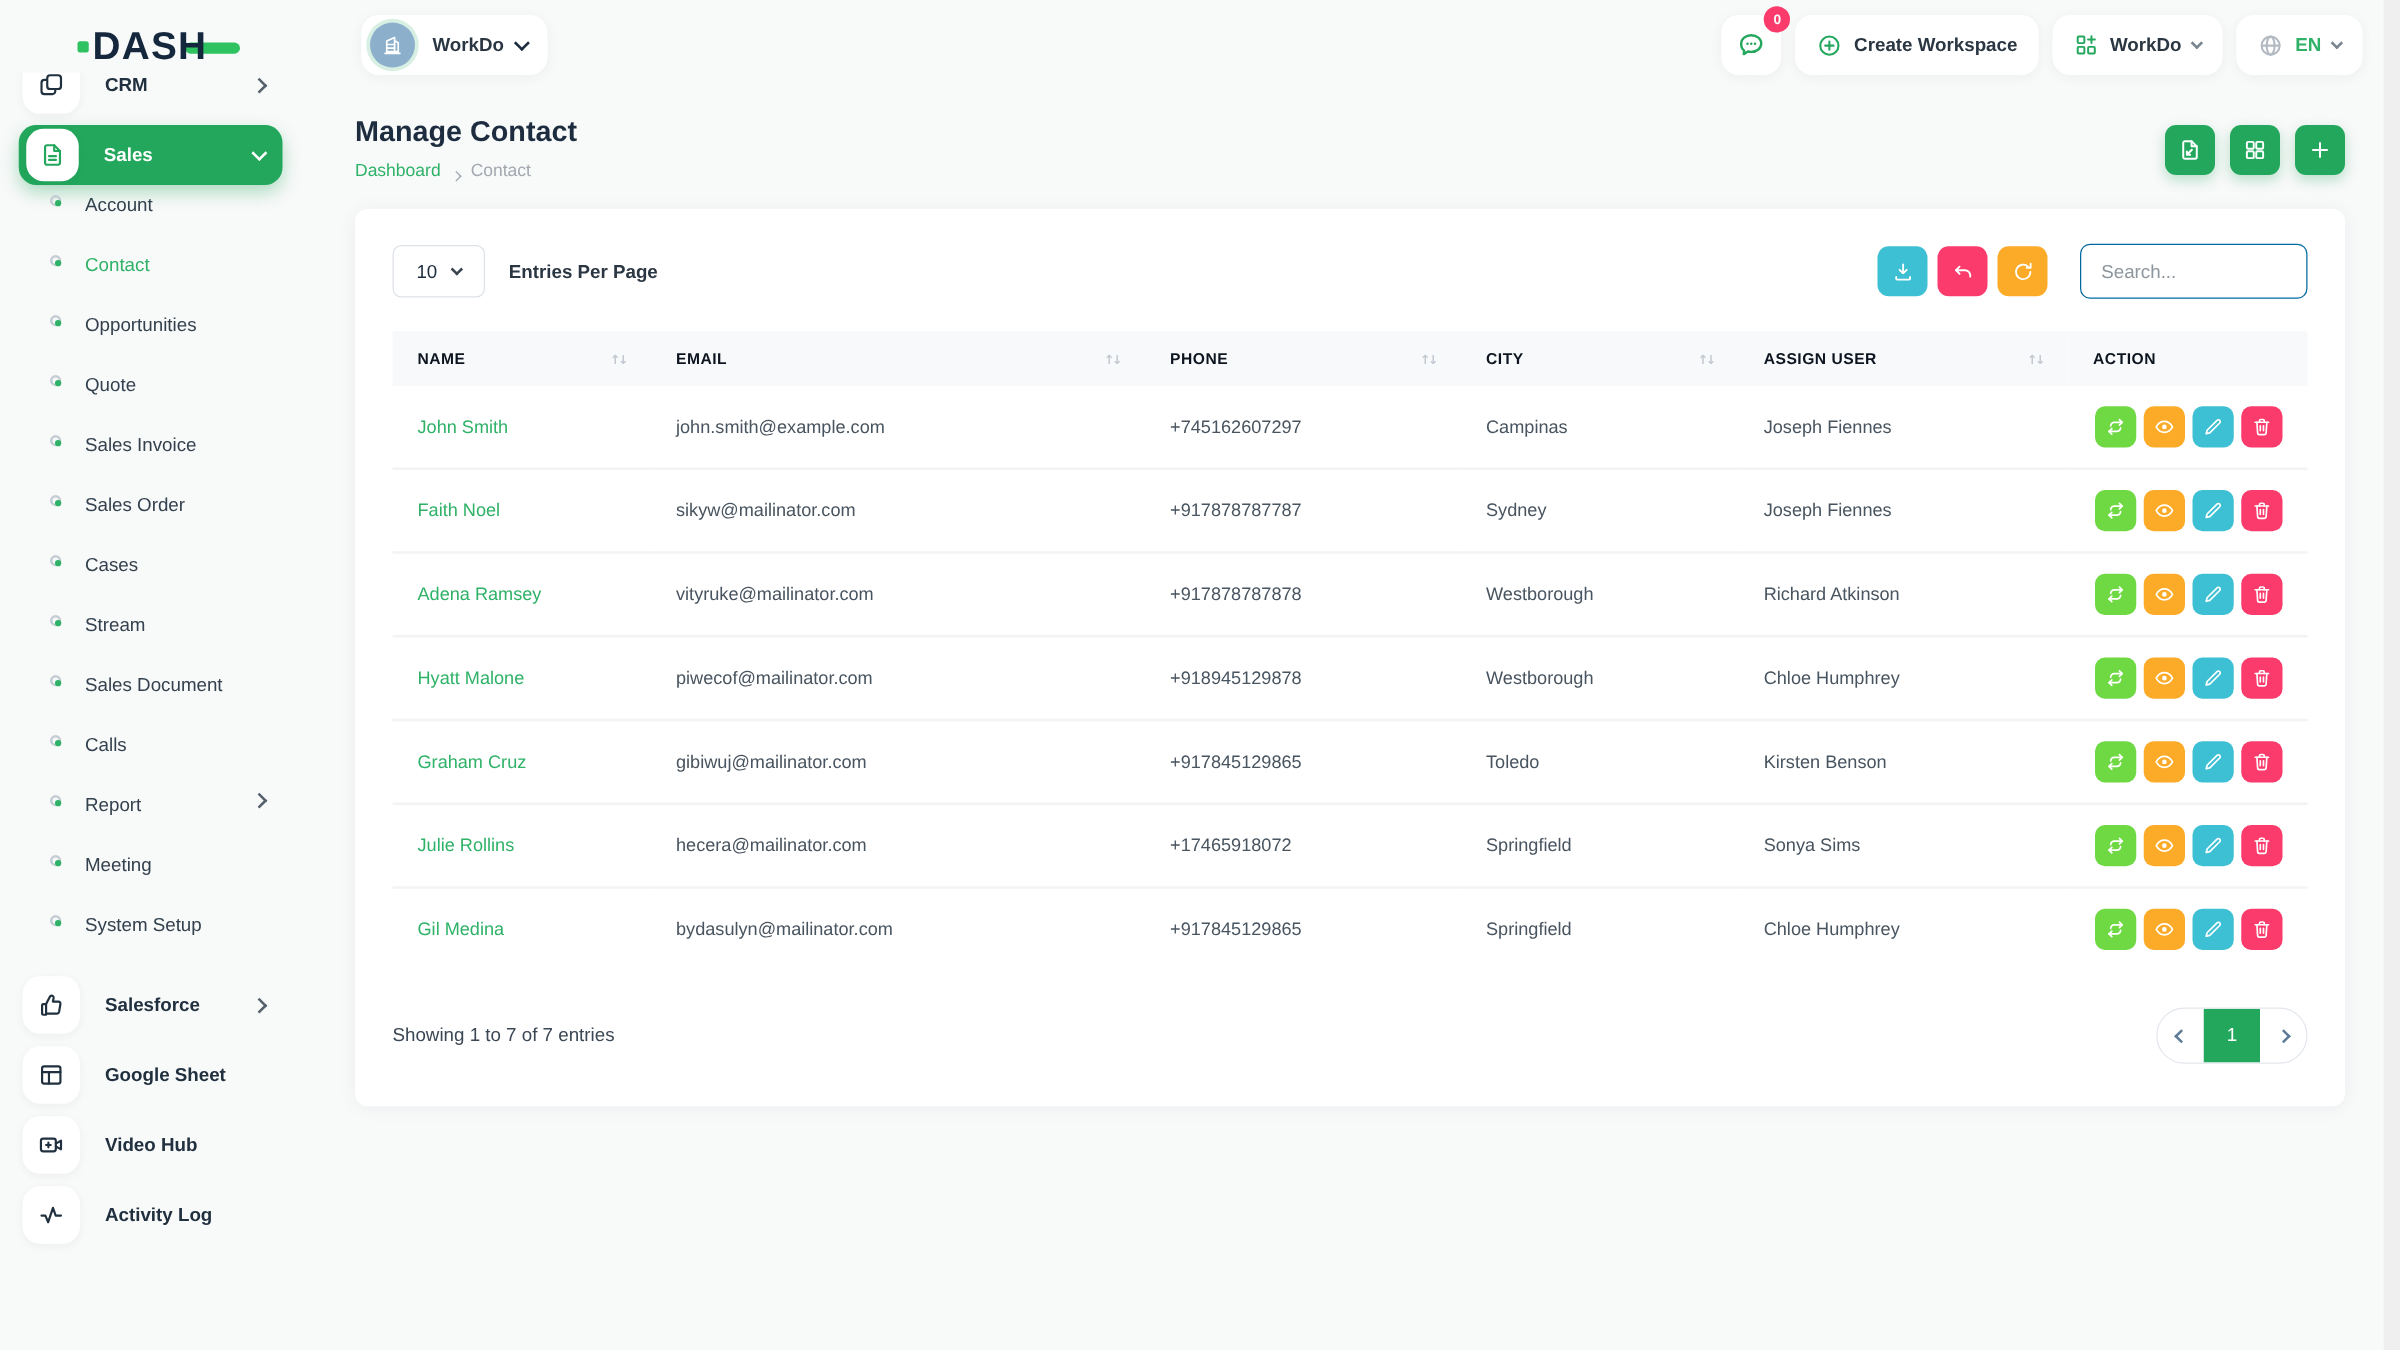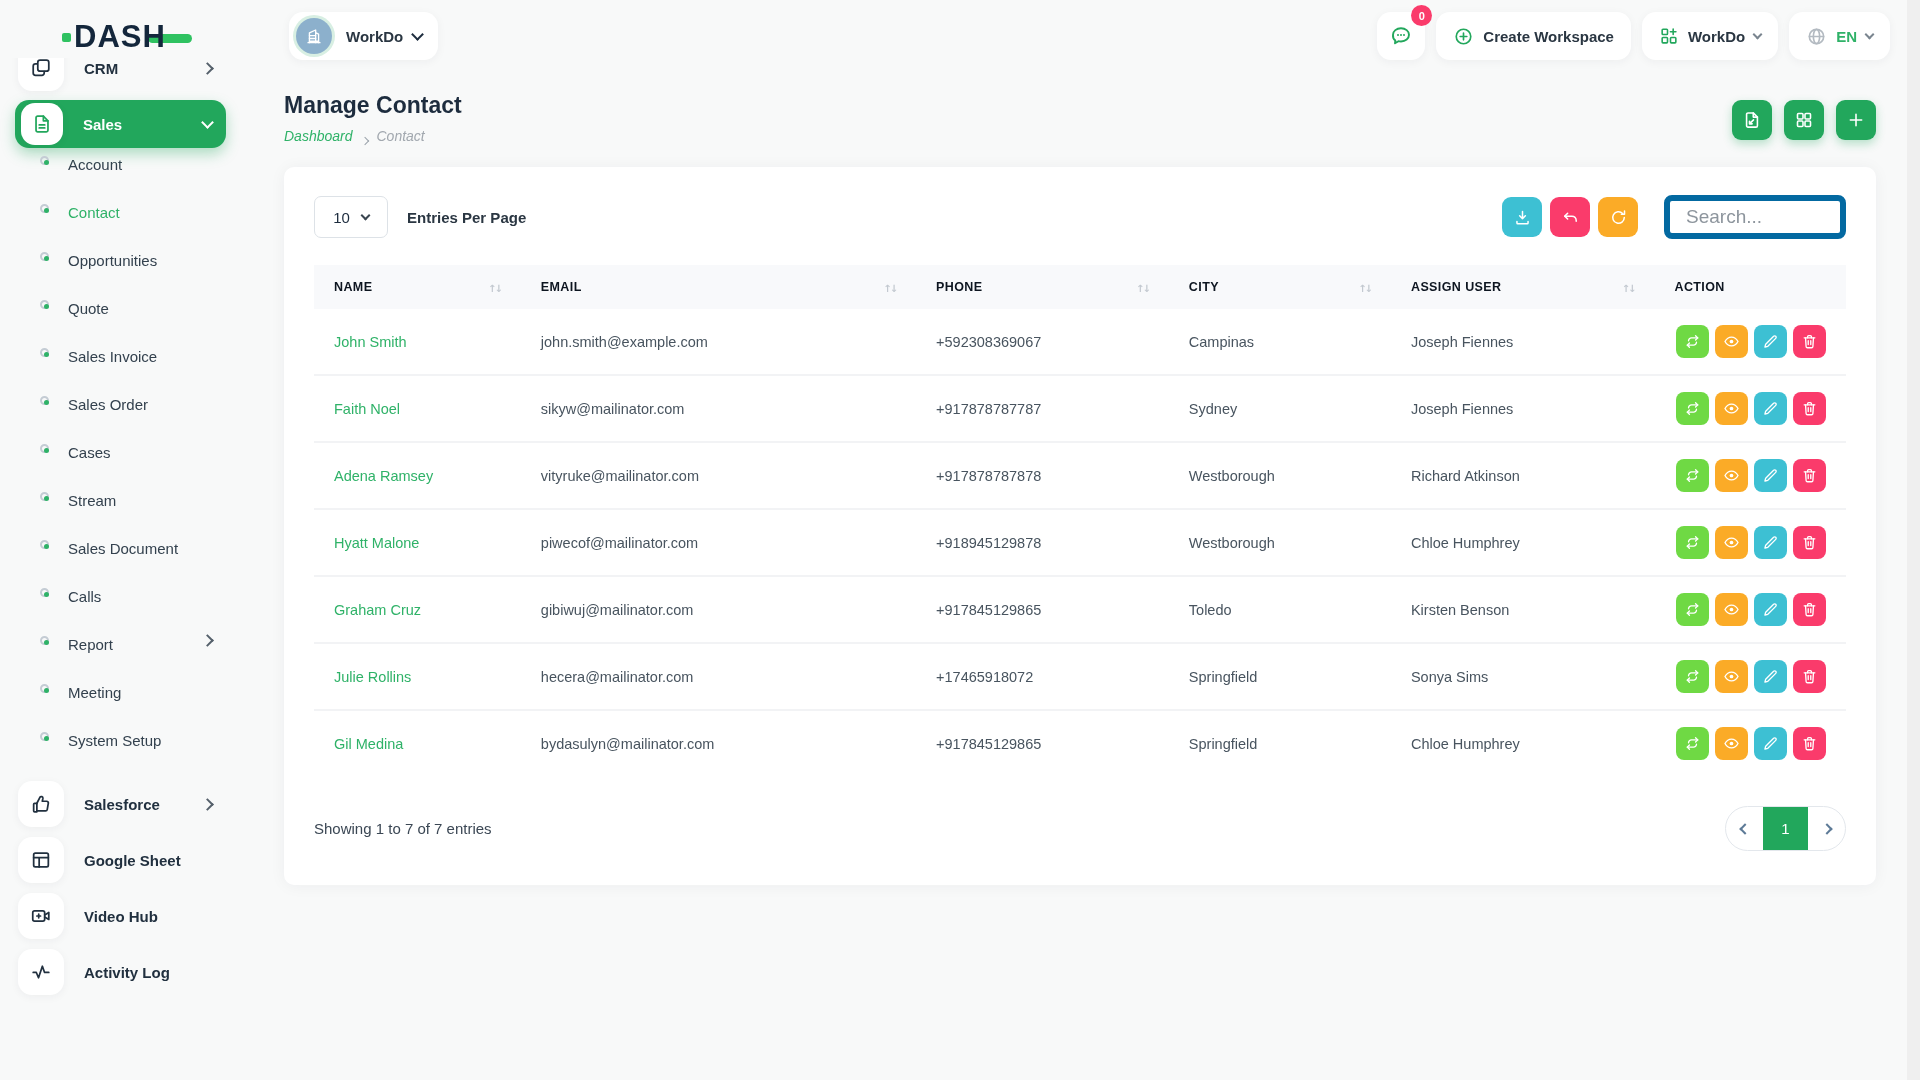--- a/index.html
+++ b/index.html
@@ -65,40 +65,40 @@
   .badge { position:absolute; top:-7px; right:-7px; min-width:21px; height:21px; border-radius:11px; background:#fa3b6b; color:#fff;
            font-size:11px; font-weight:700; display:flex; align-items:center; justify-content:center; padding:0 6px; }
   .pill-btn { display:flex; align-items:center; gap:9px; background:#fff; height:48px; border-radius:14px; padding:0 17px;
               box-shadow:0 2px 10px rgba(30,45,60,0.05); font-size:15px; font-weight:600; color:#2a3642; cursor:pointer; }
   .pill-btn .chev { width:7px; height:7px; color:#7a858f; margin-top:-2px; }
   .lang-code { color:#2fb268; font-weight:700; }
 
   
   .page-head { display:flex; align-items:flex-start; padding:30px 30px 0 44px; }
   .page-title { font-size:23px; font-weight:700; color:#1d2c3e; }
-  .breadcrumb { display:flex; align-items:flex-end; gap:9px; margin-top:9px; font-size:14px;font-style:italic; }
+  .breadcrumb { display:flex; align-items:flex-end; gap:9px; margin-top:9px; font-size:14px; }
   .breadcrumb .home { color:#2fb268; cursor:pointer; }
   .breadcrumb .sep { width:6px; height:6px; border-right:1.6px solid #9aa2aa; border-bottom:1.6px solid #9aa2aa; transform:rotate(-45deg); }
   .breadcrumb .current { color:#a2a8af; }
   .head-actions { margin-left:auto; display:flex; gap:12px; margin-top:8px; }
   .sq-btn { width:40px; height:40px; border-radius:9px; background:#22a75c; color:#fff; display:flex; align-items:center;
             justify-content:center; cursor:pointer; box-shadow:0 4px 10px rgba(34,167,92,0.3); }
 
   
   .card { margin:23px 30px 0 44px; background:#fff; border-radius:10px; box-shadow:0 1px 16px rgba(30,45,60,0.05);
           padding:28px 30px 34px 30px; min-height:668px; }
   .card-toolbar { display:flex; align-items:center; }
   .select-box { display:flex; align-items:center; justify-content:center; gap:12px; width:74px; height:42px; border:1px solid #dde2e7;
                 border-radius:7px; background:#fff; font-size:15px; color:#1d2c3e; cursor:pointer; }
   .select-box .chev { width:7px; height:7px; color:#3a4550; margin-top:-3px; }
   .entries-label { margin-left:19px; font-size:15px; font-weight:600; color:#2a3642; }
   .toolbar-right { margin-left:auto; display:flex; align-items:center; gap:8px; }
   .tool-btn { width:40px; height:40px; border-radius:9px; color:#fff; display:flex; align-items:center; justify-content:center; cursor:pointer; }
-  .search-input { margin-left:18px; width:182px; height:44px; border:6px solid #0369a1; border-radius:8px; padding:0 16px;
-                  font-size:19px; color:#2a3642; outline:none; font-family:"Liberation Sans",sans-serif; background:#fff; }
+  .search-input { margin-left:18px; width:182px; height:44px; border:1px solid #0369a1; border-radius:8px; padding:0 16px;
+                  font-size:15px; color:#2a3642; outline:none; font-family:"Liberation Sans",sans-serif; background:#fff; }
   .search-input::placeholder { color:#8d959d; }
 
   
   table.contacts { width:100%; border-collapse:collapse; margin-top:26px; }
   .contacts thead th { background:#f8f9fb; text-align:left; font-size:12.5px; font-weight:700; color:#0d1520;
                        letter-spacing:0.4px; padding:15px 20px; white-space:nowrap; }
   .th-inner { display:flex; align-items:flex-end; }
   .sort-glyph { margin-left:auto; font-family:"DejaVu Sans",sans-serif; font-size:10px; color:#c3c9d0; letter-spacing:-2px; padding-left:12px; }
   .contacts tbody td { padding:16px 20px; font-size:14.5px; color:#48545f; border-top:2px solid #f2f3f5; white-space:nowrap; }
   .contacts tbody tr:first-child td { border-top:none; }
@@ -424,21 +424,21 @@
               <div class="th-inner">
                 <span>ACTION</span>
               </div>
             </th>
           </tr>
         </thead>
       <tbody id="table-body">
           <tr>
             <td><span class="cell-name">John Smith</span></td>
             <td>john.smith@example.com</td>
-            <td>+592308369067</td>
+            <td>+745162607297</td>
             <td>Campinas</td>
             <td>Joseph Fiennes</td>
             <td>
               <div class="action-cell">
                 <div class="row-btn" style="background: rgb(111, 217, 68);">
                   <span>
                     <svg width="17" height="17" viewBox="0 0 24 24" fill="none" stroke="currentColor" stroke-width="1.9" stroke-linecap="round" stroke-linejoin="round">
                       <path d="M16.3 3.8l3.1 3.1-3.1 3.1"></path>
                       <path d="M19.4 6.9h-8.9a4.1 4.1 0 0 0-4.1 4.1"></path>
                       <path d="M7.7 20.2l-3.1-3.1 3.1-3.1"></path>

